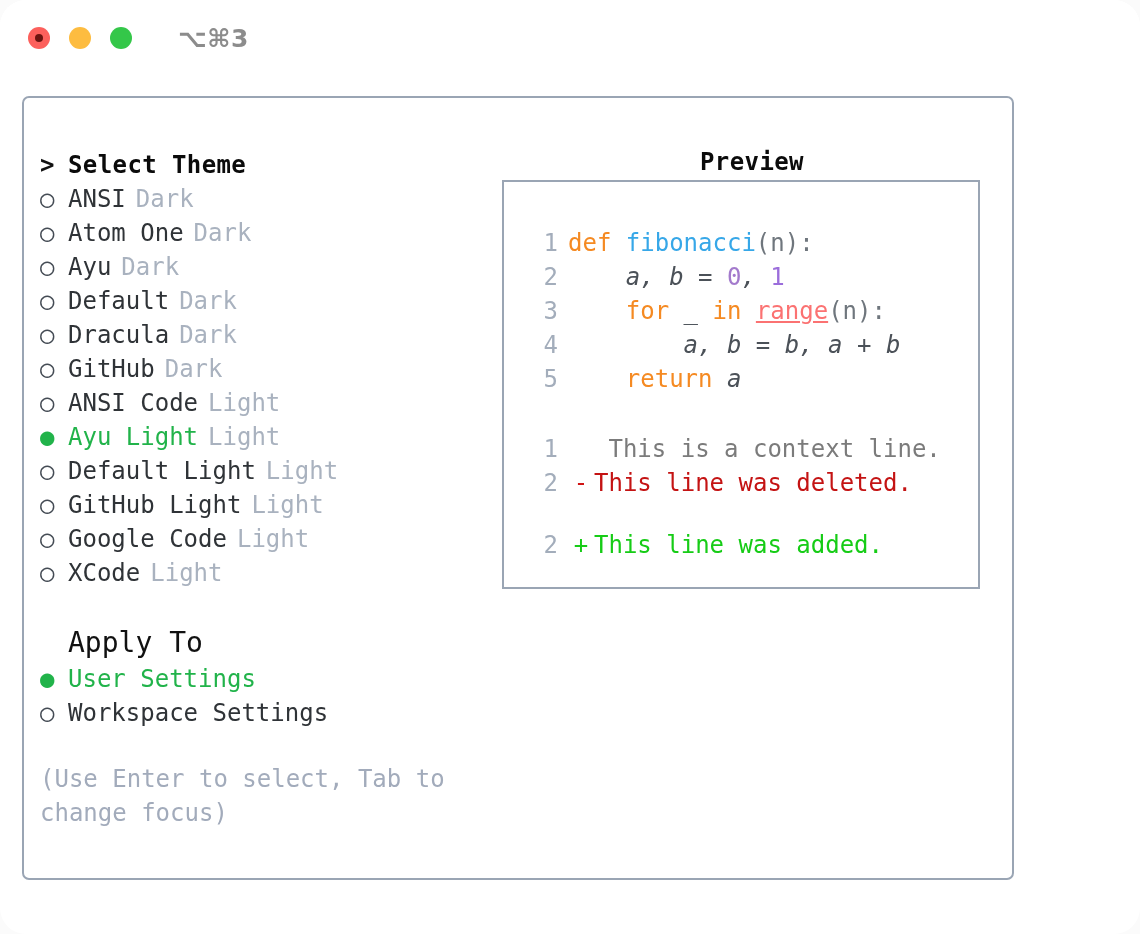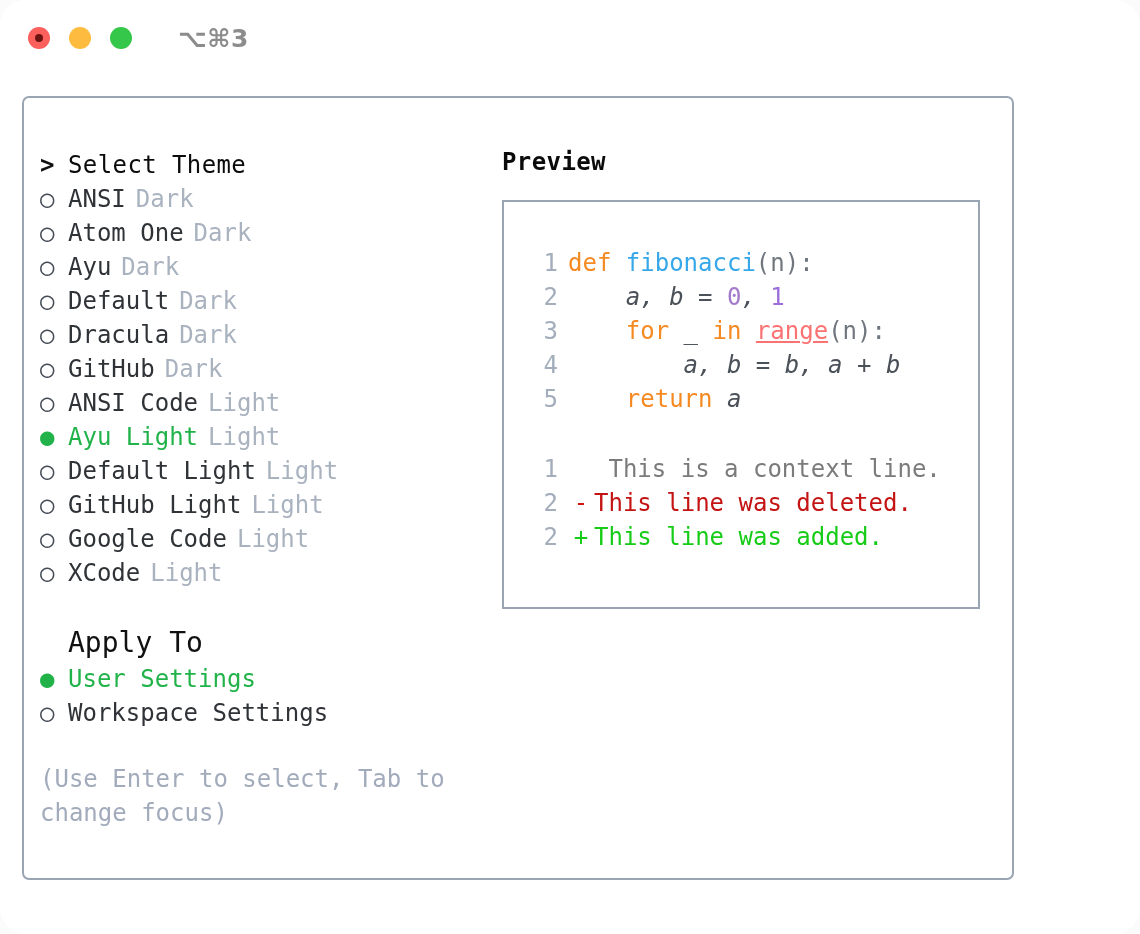--- a/index.html
+++ b/index.html
@@ -88,21 +88,21 @@
     flex: 0 0 28px;
     font-size: 24px;
     line-height: 34px;
     text-align: left;
   }
   .marker.prompt { color: #111111; font-weight: bold; }
   .marker.off  { color: #444b54; }
   .marker.on   { color: #21b34a; }
   .header-row .label {
     color: #0b0b0b;
-    font-weight: normal;
+    font-weight: bold;
     letter-spacing: 0.4px;
   }
   .label { color: #2f3337; }
   .label.selected { color: #21b34a; }
   .tag {
     color: #a9b2bf;
     margin-left: 10px;
   }
   .section-head {
     height: 38px;
@@ -125,22 +125,23 @@
   .right-col {
     position: absolute;
     left: 478px; top: 50px;
     width: 500px;
   }
   .preview-title {
     font-size: 24px;
     font-weight: bold;
     color: #0b0b0b;
     letter-spacing: 0.4px;
-    margin-bottom: 24px;
-    white-space: pre;
+    margin-bottom: 4px;
+    white-space: pre;
+    text-align: center;
   }
   .preview-box {
     position: relative;
     width: 478px;
     height: 409px;
     border: 2px solid #9aa5b4;
     background: #ffffff;
     padding: 44px 0 0 18px;
   }
   .code-line {
@@ -170,21 +171,21 @@
   .code-gap { height: 36px; }
   .kw   { color: #f58a22; }
   .fn   { color: #36a7e8; }
   .num  { color: #a37acc; }
   .num2 { color: #9b6ddb; }
   .bi   { color: #fb7272; text-decoration: underline; }
   .var  { color: #4b5158; font-style: italic; }
   .pun  { color: #6f767d; }
   .diff-ctx { color: #7b7b7b; }
   .diff-del { color: #c41313; }
-  .diff-add { color: #16cc16; }
+  .diff-add { color: #16cc16; margin-top: 28px; }
 </style>
 </head>
 <body>
 
 <div class="window">
 
   <div class="titlebar">
     <div class="traffic">
       <span class="dot red"></span>
       <span class="dot yellow"></span>

